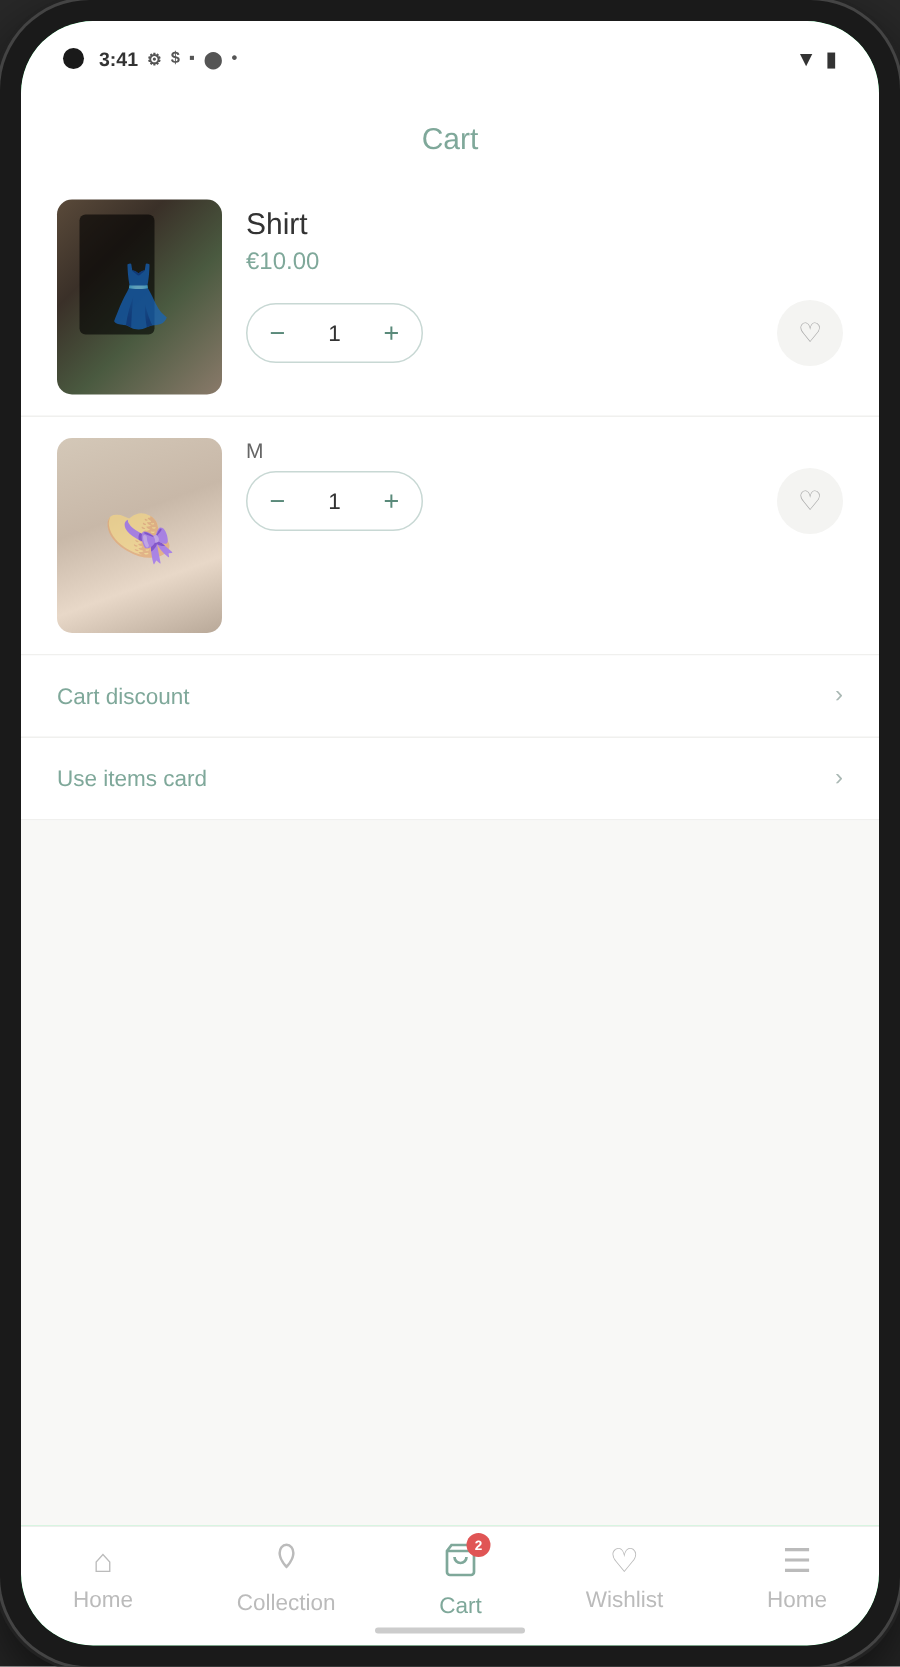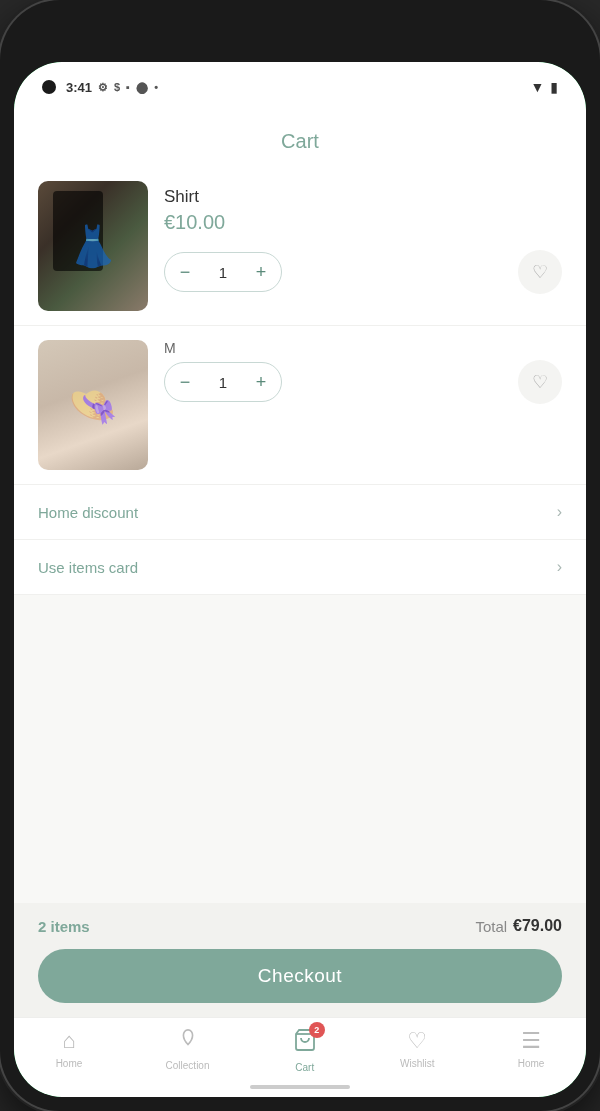--- a/index.html
+++ b/index.html
@@ -24,21 +24,20 @@
       position: absolute;
       top: 14px;
       left: 14px;
       right: 14px;
       bottom: 14px;
       background: #86efac;
       border-radius: 48px;
       overflow: hidden;
       display: flex;
       flex-direction: column;
-      margin-top: 48px;
     }
     
     .phone-frame::before {
       content: '';
       position: absolute;
       right: -4px;
       top: 200px;
       width: 4px;
       height: 60px;
       background: #555;
@@ -162,33 +161,33 @@
       transform: translate(-50%, -50%);
       font-size: 40px;
       opacity: 0.6;
     }
     .item-details {
       flex: 1;
       display: flex;
       flex-direction: column;
     }
     .item-name {
-      font-size: 17px;
+      font-size: 20px;
       color: #333;
       font-weight: 500;
       margin-bottom: 4px;
       margin-top: 6px;
     }
     .item-variant {
       font-size: 14px;
       color: #666;
       margin-bottom: 4px;
     }
     .item-price {
-      font-size: 20px;
+      font-size: 16px;
       color: #7fa89a;
       margin-bottom: 16px;
     }
     .item-controls {
       display: flex;
       align-items: center;
       justify-content: space-between;
     }
     .qty-control {
       display: flex;
@@ -313,21 +312,21 @@
       gap: 4px;
       cursor: pointer;
     }
     .nav-icon {
       font-size: 22px;
       color: #bbb;
       position: relative;
     }
     .nav-icon.active { color: #7fa89a; }
     .nav-label {
-      font-size: 10px;
+      font-size: 15px;
       color: #bbb;
       text-align: right;
     }
     .nav-label.active { color: #7fa89a; }
     .cart-badge {
       position: absolute;
       top: -6px;
       right: -8px;
       background: #e05555;
       color: white;
@@ -406,41 +405,31 @@
               <button class="qty-btn">+</button>
             </div>
             <button class="wishlist-btn">
               <span>♡</span>
             </button>
           </div>
         </div>
       </div>
 
       <div class="promo-row">
-        <span class="promo-label">Home discount</span>
+        <span class="promo-label">Cart discount</span>
         <span class="chevron">›</span>
       </div>
 
       <div class="promo-row">
         <span class="promo-label">Use items card</span>
         <span class="chevron">›</span>
       </div>
 
       <div class="spacer"></div>
 
-      <div class="summary-bar">
-        <div class="summary-row">
-          <span class="summary-items">2 items</span>
-          <div class="summary-total-wrap">
-            <span class="summary-total-label">Total</span>
-            <span class="summary-total-value">€79.00</span>
-          </div>
-        </div>
-        <button class="checkout-btn">Checkout</button>
-      </div>
 
     </div>
 
     <div class="bottom-nav">
       <div class="nav-item">
         <span class="nav-icon">⌂</span>
         <span class="nav-label">Home</span>
       </div>
       <div class="nav-item">
         <span class="nav-icon">

